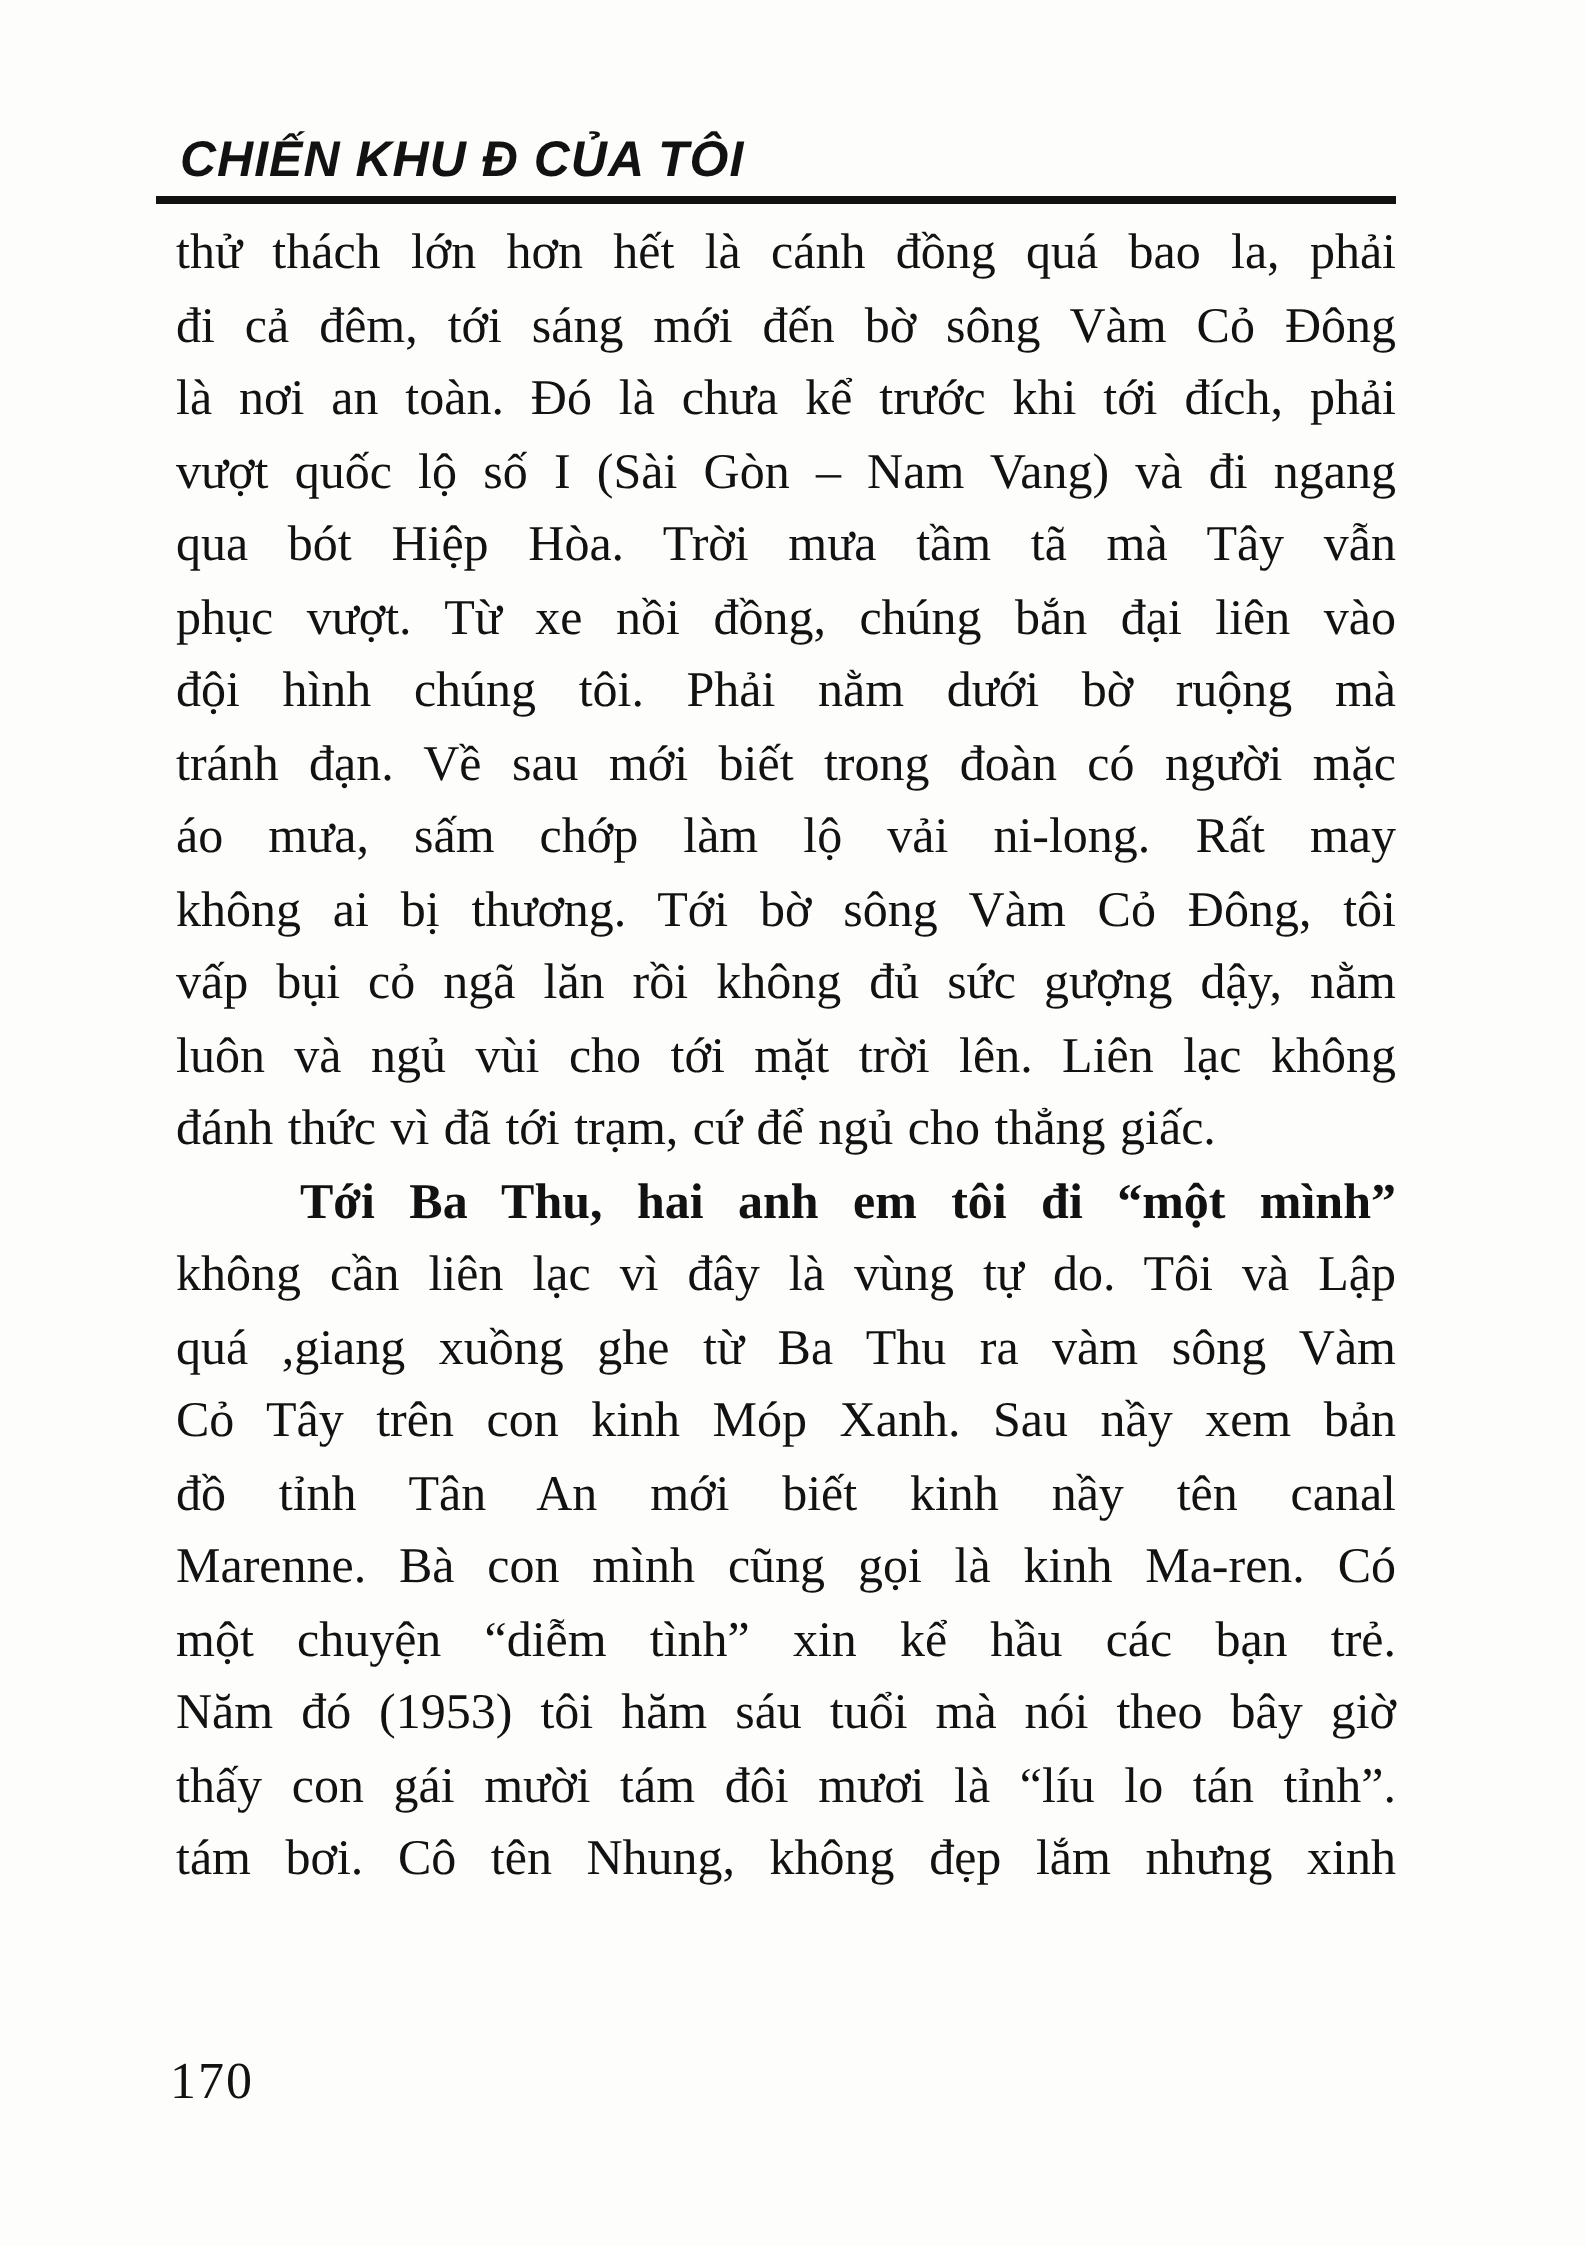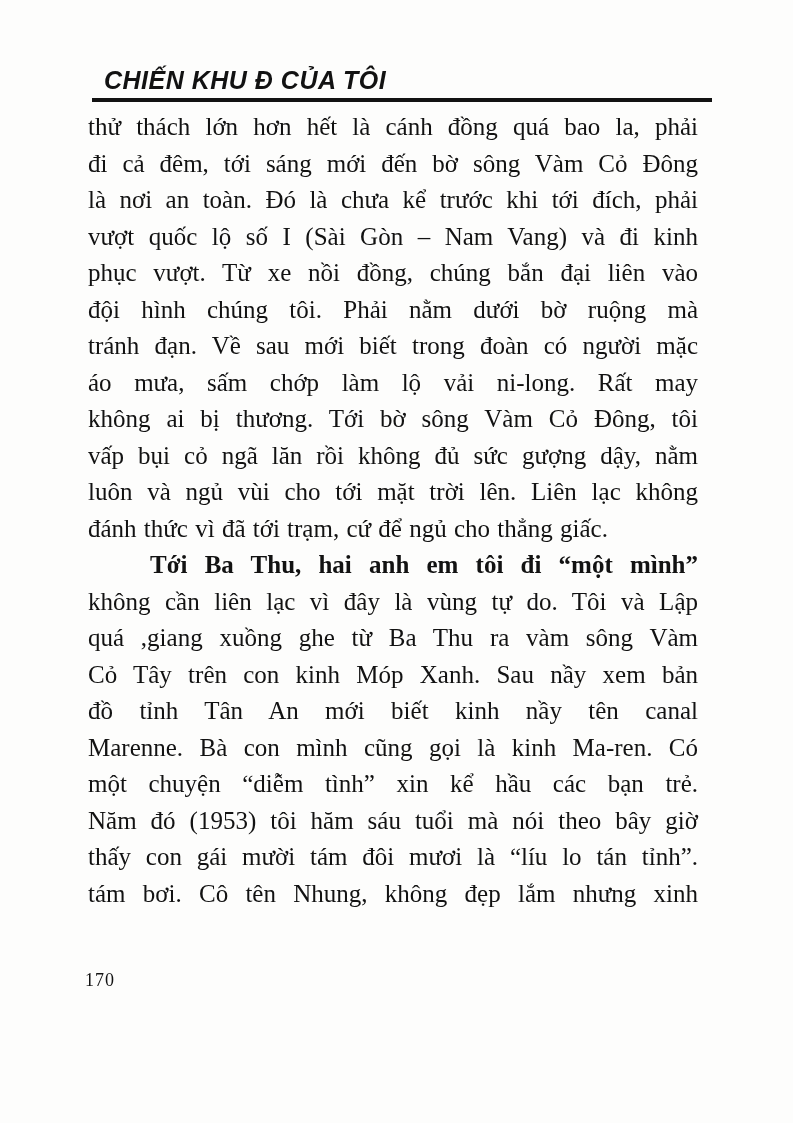--- a/index.html
+++ b/index.html
@@ -12,21 +12,21 @@
     width: 793px;
     height: 1123px;
     background: #fdfdfc;
     color: #121212;
     font-family: "Liberation Serif", serif;
     overflow: hidden;
     margin: 0 auto;
   }
   .running-header {
     position: absolute;
-    left: 92px;
+    left: 78px;
     top: 66px;
     width: 620px;
   }
   .header-title {
     font-family: "Liberation Sans", sans-serif;
     font-weight: bold;
     font-style: italic;
     font-size: 25px;
     letter-spacing: 0.5px;
     padding-left: 12px;
@@ -55,40 +55,41 @@
   .line.indent {
     padding-left: 62px;
     font-weight: bold;
   }
   .line.para-end {
     text-align-last: left;
   }
   .page-number {
     position: absolute;
     left: 85px;
-    top: 970px;
-    font-size: 18px;
+    top: 1026px;
+    font-size: 26px;
     letter-spacing: 1px;
   }
 </style>
 </head>
 <body>
 
 <div class="page">
 
   <div class="running-header">
     <div class="header-title">CHIẾN KHU Đ CỦA TÔI</div>
     <div class="header-rule"></div>
   </div>
 
   <div class="body-text" id="body-text">
       <div class="line">thử thách lớn hơn hết là cánh đồng quá bao la, phải</div>
       <div class="line">đi cả đêm, tới sáng mới đến bờ sông Vàm Cỏ Đông</div>
       <div class="line">là nơi an toàn. Đó là chưa kể trước khi tới đích, phải</div>
-      <div class="line">vượt quốc lộ số I (Sài Gòn – Nam Vang) và đi kinh</div>
+      <div class="line">vượt quốc lộ số I (Sài Gòn – Nam Vang) và đi ngang</div>
+      <div class="line">qua bót Hiệp Hòa. Trời mưa tầm tã mà Tây vẫn</div>
       <div class="line">phục vượt. Từ xe nồi đồng, chúng bắn đại liên vào</div>
       <div class="line">đội hình chúng tôi. Phải nằm dưới bờ ruộng mà</div>
       <div class="line">tránh đạn. Về sau mới biết trong đoàn có người mặc</div>
       <div class="line">áo mưa, sấm chớp làm lộ vải ni-long. Rất may</div>
       <div class="line">không ai bị thương. Tới bờ sông Vàm Cỏ Đông, tôi</div>
       <div class="line">vấp bụi cỏ ngã lăn rồi không đủ sức gượng dậy, nằm</div>
       <div class="line">luôn và ngủ vùi cho tới mặt trời lên. Liên lạc không</div>
       <div class="line para-end">đánh thức vì đã tới trạm, cứ để ngủ cho thẳng giấc.</div>
       <div class="line indent">Tới Ba Thu, hai anh em tôi đi “một mình”</div>
       <div class="line">không cần liên lạc vì đây là vùng tự do. Tôi và Lập</div>

